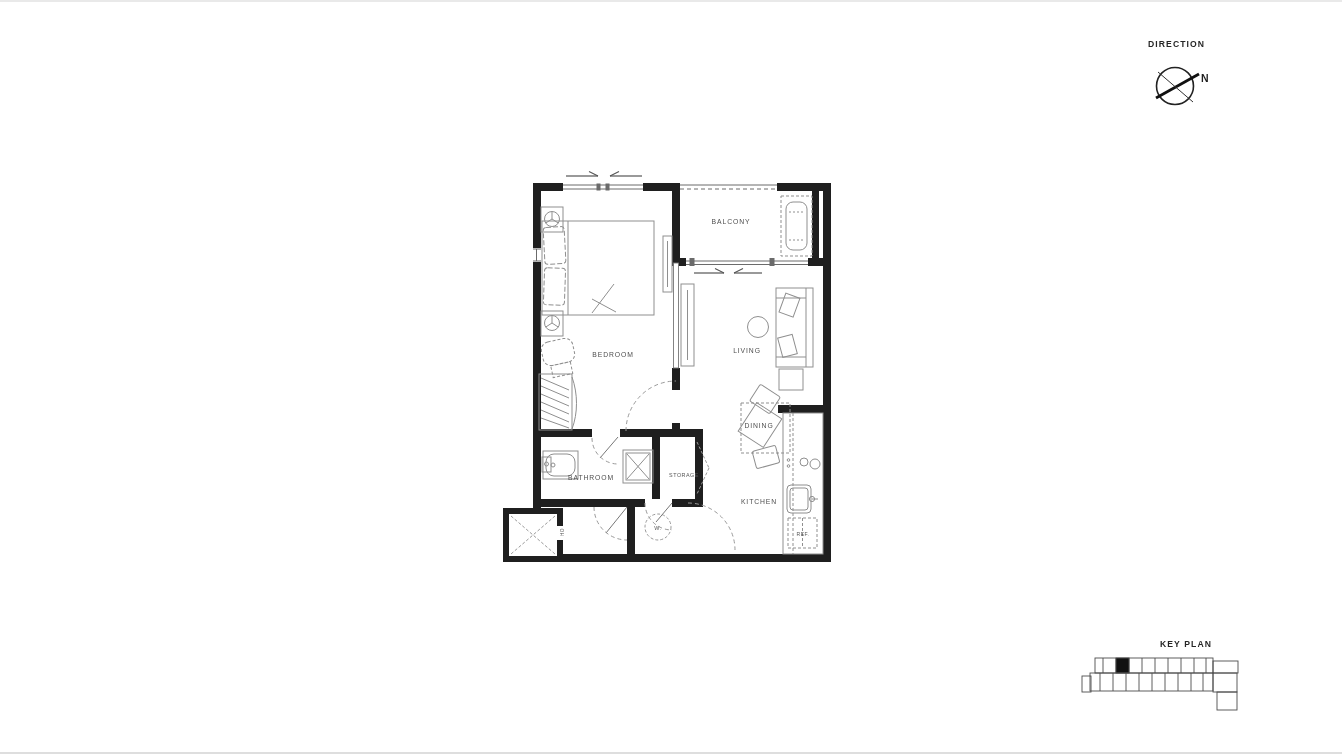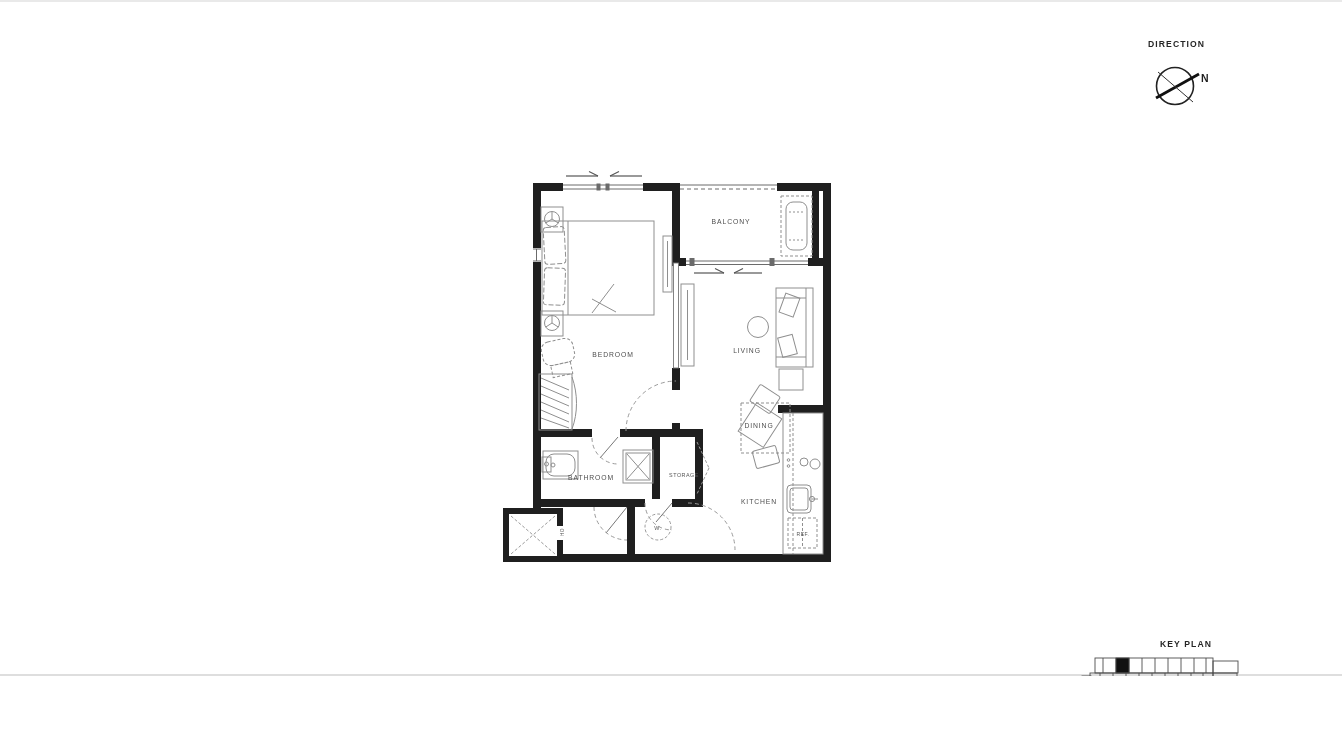--- a/index.html
+++ b/index.html
@@ -1,16 +1,16 @@
 <!DOCTYPE html>
 <html><head>
 <meta charset="utf-8">
 <style>
   html,body{margin:0;padding:0;background:#fff;}
-  .page{position:relative;width:1342px;height:676px;background:#ffffff;overflow:hidden;
+  .page{position:relative;width:1342px;height:754px;background:#ffffff;overflow:hidden;
         font-family:"Liberation Sans", sans-serif;}
   .scan-edge{position:absolute;left:0;width:1342px;}
   .scan-edge.top{top:0;height:2px;background:#e9e9e9;}
   .scan-edge.bottom{bottom:0;height:2px;background:#dedede;}
   svg{position:absolute;top:0;left:0;}
   text{font-family:"Liberation Sans", sans-serif;}
   .room-label{fill:#4d4d4d;font-size:6.8px;letter-spacing:0.9px;}
   .tiny-label{fill:#555555;font-size:5.4px;letter-spacing:0.5px;}
   .panel-title{fill:#262626;font-size:8.6px;font-weight:bold;letter-spacing:1.1px;}
   .north-label{fill:#1f1f1f;font-size:10.5px;font-weight:bold;}

